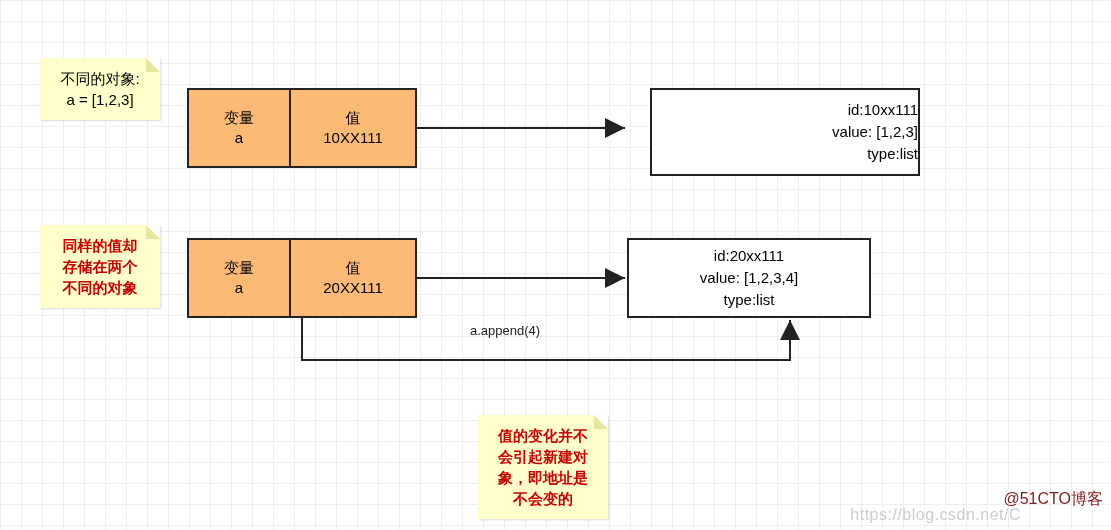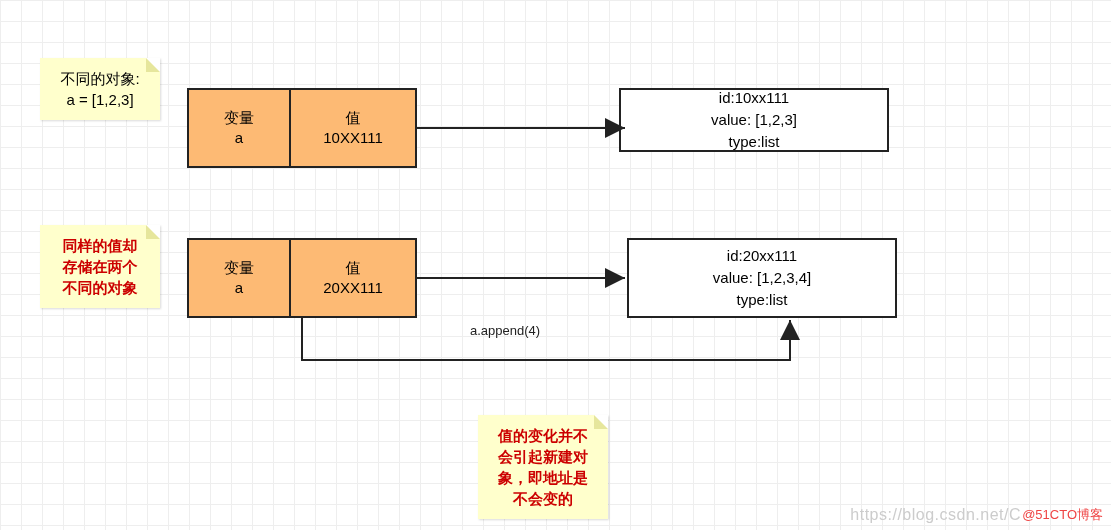--- a/index.html
+++ b/index.html
@@ -75,22 +75,22 @@
     background: transparent;
   }
   .watermark1 {
     position: absolute;
     right: 90px; bottom: 6px;
     color: #ccc; font-size: 16px;
     letter-spacing: 0.5px;
   }
   .watermark2 {
     position: absolute;
-    right: 8px; bottom: 6px;
-    color: #ef4444; font-size: 13px;
+    right: 8px; bottom: 20px;
+    color: #7f1d1d; font-size: 16px;
   }
 </style>
 </head>
 <body>
 
 <div class="note" style="left:40px; top:58px; width:120px;">
   <span>不同的对象:</span><br>
   <span>a = [1,2,3]</span>
 </div>
 
@@ -111,38 +111,38 @@
   <div class="cell" style="flex:1;">
     <span>变量</span>
     <span>a</span>
   </div>
   <div class="cell divider" style="flex:1.4;">
     <span>值</span>
     <span>10XX111</span>
   </div>
 </div>
 
-<div class="obj" style="left:619px; top:88px; width:270px; height:64px;">
+<div class="obj" style="left:650px; top:88px; width:270px; height:88px;align-items:flex-end;">
   <span>id:10xx111</span>
   <span>value: [1,2,3]</span>
   <span>type:list</span>
 </div>
 
 <div class="box" style="left:187px; top:238px; width:230px; height:80px;">
   <div class="cell" style="flex:1;">
     <span>变量</span>
     <span>a</span>
   </div>
   <div class="cell divider" style="flex:1.4;">
     <span>值</span>
     <span>20XX111</span>
   </div>
 </div>
 
-<div class="obj" style="left:627px; top:238px; width:270px; height:80px;">
+<div class="obj" style="left:627px; top:238px; width:244px; height:80px;">
   <span>id:20xx111</span>
   <span>value: [1,2,3,4]</span>
   <span>type:list</span>
 </div>
 
 <div class="append-label" style="left:470px; top:323px;">a.append(4)</div>
 
 <svg class="arrows">
   <defs>
     <marker id="ah" markerWidth="12" markerHeight="12" refX="10" refY="5" orient="auto">

